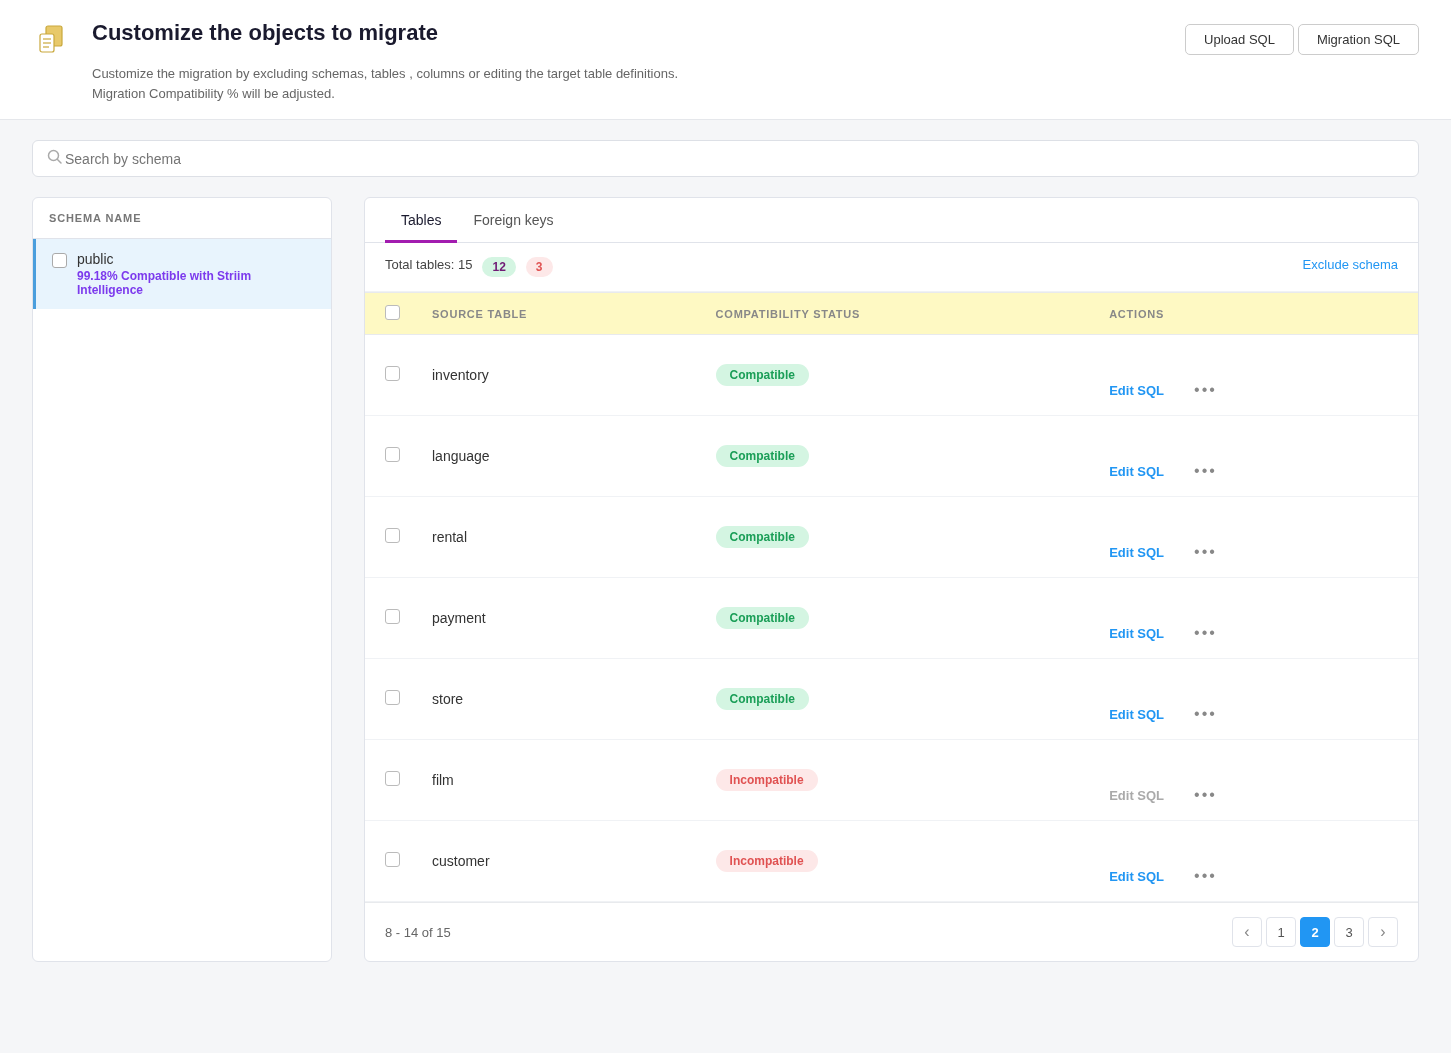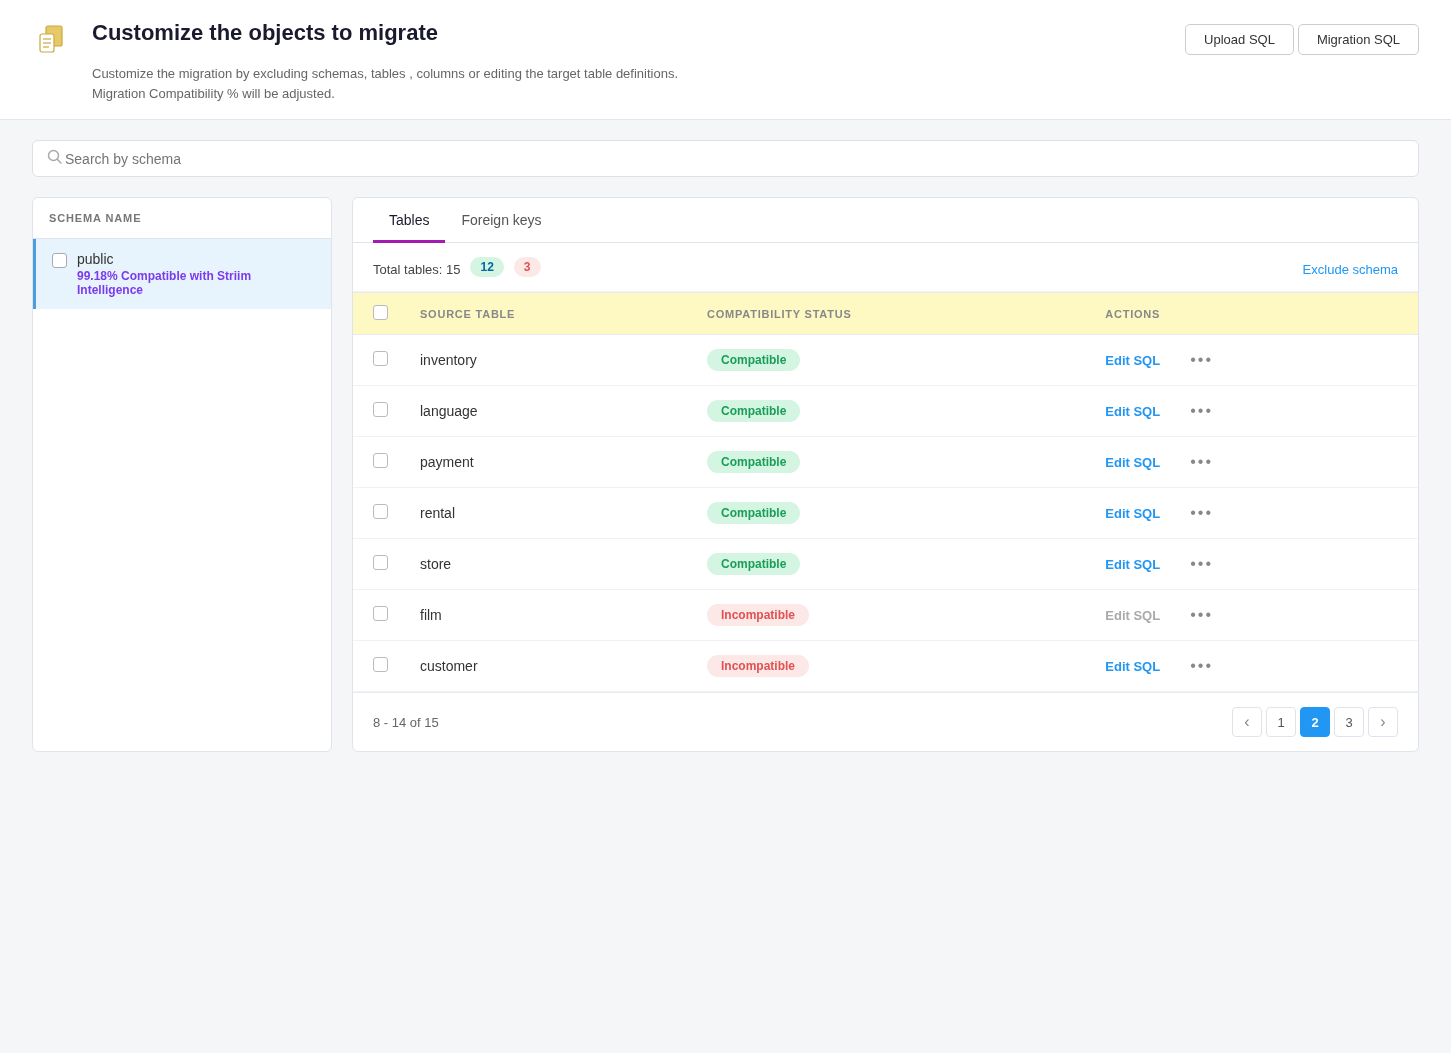--- a/index.html
+++ b/index.html
@@ -16,45 +16,45 @@
     .header-actions { display: flex; gap: 4px; align-items: flex-start; padding-top: 4px; }
     .btn-outline { border: 1.5px solid #ccc; background: #fff; color: #333; padding: 7px 18px; border-radius: 5px; font-size: 13px; cursor: pointer; white-space: nowrap; }
 
     
     .search-section { padding: 20px 32px; background: #f5f6f8; }
     .search-bar { display: flex; align-items: center; background: #fff; border: 1.5px solid #dde0e6; border-radius: 6px; padding: 8px 14px; gap: 2px; width: 100%; }
     .search-bar input { border: none; outline: none; font-size: 14px; color: #555; width: 100%; background: transparent; }
     .search-icon-svg { color: #aaa; flex-shrink: 0; }
 
     
-    .main-content { display: flex; gap: 4px; padding: 0 32px 32px 32px; }
+    .main-content { display: flex; gap: 16px; padding: 0 32px 32px 32px; }
 
     
     .schema-sidebar { width: 300px; flex-shrink: 0; background: #fff; border: 1px solid #e0e3ea; border-radius: 6px; overflow: hidden; }
     .schema-header { padding: 14px 16px; border-bottom: 1px solid #e0e3ea; font-size: 11px; font-weight: 700; color: #777; letter-spacing: 0.08em; text-transform: uppercase; }
     .schema-item { padding: 12px 16px; display: flex; align-items: flex-start; gap: 10px; background: #e8f4fd; border-left: 3px solid #4a9edd; cursor: pointer; }
     .schema-item-checkbox { width: 15px; height: 15px; border: 1.5px solid #aaa; border-radius: 3px; background: #fff; flex-shrink: 0; margin-top: 2px; }
     .schema-item-info {}
     .schema-item-name { font-size: 14px; font-weight: 500; color: #333; }
     .schema-item-compat { font-size: 12px; color: #666; margin-top: 2px; }
     .schema-item-compat span { color: #7c3aed; font-weight: 700; }
 
     
     .tables-panel { flex: 1; background: #fff; border: 1px solid #e0e3ea; border-radius: 6px; margin-left: 16px; overflow: hidden; }
 
     
     .tab-bar { display: flex; border-bottom: 1px solid #e0e3ea; padding: 0 20px; }
     .tab { padding: 14px 16px 12px; font-size: 14px; color: #555; cursor: pointer; border-bottom: 3px solid transparent; margin-bottom: -1px; }
     .tab.active { color: #1a1a2e; font-weight: 500; border-bottom: 3px solid #a21caf; }
 
     
-    .table-summary-row { display: flex; align-items: flex-end; padding: 14px 20px; gap: 10px; border-bottom: 1px solid #f0f2f5; }
+    .table-summary-row { display: flex; align-items: flex-start; padding: 14px 20px; gap: 10px; border-bottom: 1px solid #f0f2f5; }
     .summary-label { font-size: 13px; color: #444; font-weight: 500; }
     .badge { border-radius: 12px; padding: 3px 10px; font-size: 12px; font-weight: 700; }
-    .badge-green { background: #d4f5e2; color: #0369a1; }
+    .badge-green { background: #d4f5e2; color: #701a75; }
     .badge-red { background: #fde8e8; color: #e05252; }
     .exclude-schema-btn { margin-left: auto; color: #2196f3; font-size: 13px; font-weight: 500; cursor: pointer; }
 
     
     .data-table { width: 100%; border-collapse: collapse; }
     .data-table thead tr { background: #fef9c3; }
     .data-table th { text-align: left; padding: 12px 16px; font-size: 11px; font-weight: 700; color: #888; letter-spacing: 0.07em; text-transform: uppercase; border-bottom: 1px solid #e8eaed; border-top: 1px solid #e8eaed; }
     .data-table th:first-child { width: 48px; text-align: center; padding-left: 20px; }
     .data-table td { padding: 14px 16px; border-bottom: 1px solid #f0f2f5; vertical-align: middle; }
     .data-table td:first-child { width: 48px; text-align: center; padding-left: 20px; }
@@ -63,21 +63,21 @@
 
     
     .status-badge { display: inline-block; padding: 4px 14px; border-radius: 20px; font-size: 12px; font-weight: 700; }
     .status-compatible { background: #d4f5e2; color: #1a9e57; }
     .status-incompatible { background: #fde8e8; color: #e05252; }
 
     
     .action-edit { color: #2196f3; font-size: 13px; font-weight: 600; cursor: pointer; }
     .action-edit.disabled { color: #aaa; cursor: default; }
     .action-more { color: #888; font-size: 16px; cursor: pointer; letter-spacing: 2px; padding: 2px 6px; }
-    .actions-cell { display: flex; align-items: center; gap: 24px; }
+    .actions-cell { display: flex; align-items: center; gap: 24px; margin-top: 30px; }
 
     
     .pagination-row { display: flex; align-items: center; justify-content: space-between; padding: 14px 20px; border-top: 1px solid #e8eaed; }
     .pagination-info { font-size: 13px; color: #666; }
     .pagination-controls { display: flex; align-items: center; gap: 4px; }
     .page-btn { width: 30px; height: 30px; border-radius: 4px; border: 1px solid #e0e3ea; background: #fff; color: #555; font-size: 13px; display: flex; align-items: center; justify-content: center; cursor: pointer; }
     .page-btn.active { background: #2196f3; color: #fff; border-color: #2196f3; font-weight: 700; }
     .page-btn.arrow { font-size: 16px; color: #888; }
   </style>
 </head>
@@ -190,36 +190,36 @@
         <div class="actions-cell">
           <span class="action-edit">Edit SQL</span>
           <span class="action-more">•••</span>
         </div>
       </td>
     </tr>
             <tr>
       <td>
         <div class="row-checkbox"></div>
       </td>
+      <td>rental</td>
+      <td>
+        <span class="status-badge status-compatible">Compatible</span>
+      </td>
+      <td>
+        <div class="actions-cell">
+          <span class="action-edit">Edit SQL</span>
+          <span class="action-more">•••</span>
+        </div>
+      </td>
+    </tr>
+            <tr>
+      <td>
+        <div class="row-checkbox"></div>
+      </td>
       <td>payment</td>
-      <td>
-        <span class="status-badge status-compatible">Compatible</span>
-      </td>
-      <td>
-        <div class="actions-cell">
-          <span class="action-edit">Edit SQL</span>
-          <span class="action-more">•••</span>
-        </div>
-      </td>
-    </tr>
-            <tr>
-      <td>
-        <div class="row-checkbox"></div>
-      </td>
-      <td>rental</td>
       <td>
         <span class="status-badge status-compatible">Compatible</span>
       </td>
       <td>
         <div class="actions-cell">
           <span class="action-edit">Edit SQL</span>
           <span class="action-more">•••</span>
         </div>
       </td>
     </tr>

